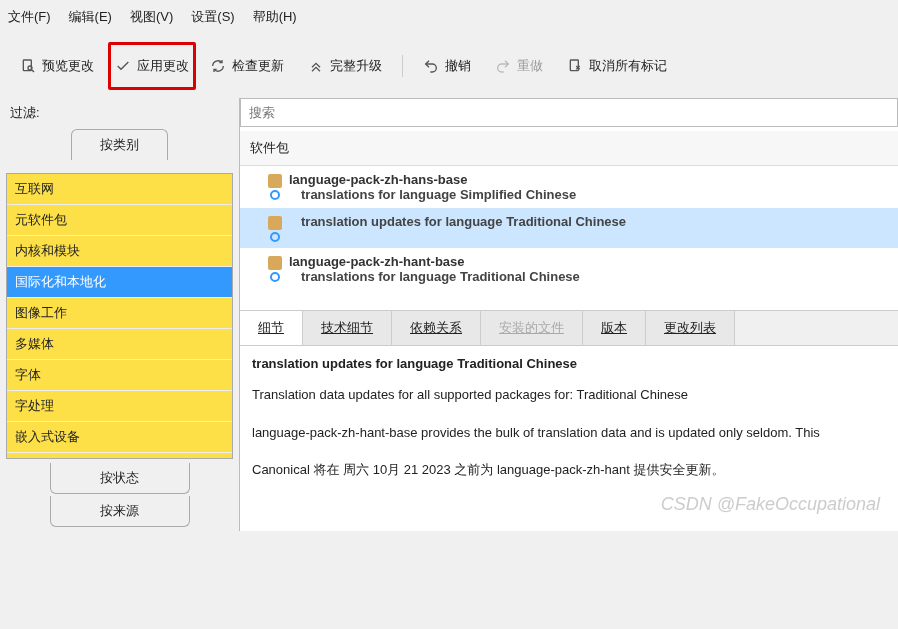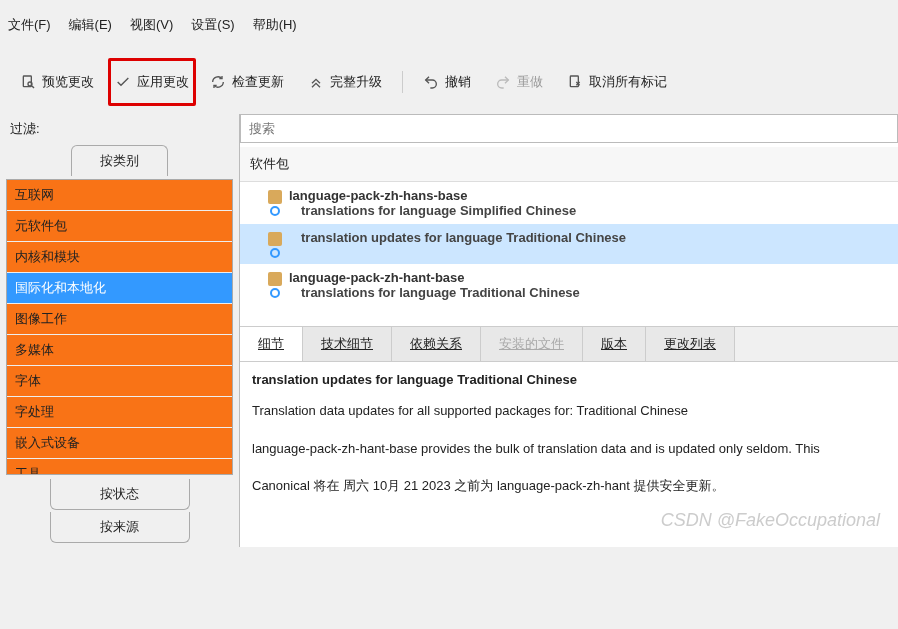--- a/index.html
+++ b/index.html
@@ -1,30 +1,30 @@
 <!DOCTYPE html>
 <html><head>
 <meta charset="utf-8">
 <style>
 * { box-sizing: border-box; margin: 0; padding: 0; }
 body { font-family: "Microsoft YaHei", "PingFang SC", sans-serif; font-size: 13px; background: #f0f0f0; color: #222; width: 898px; height: 629px; overflow: hidden; position: relative; }
-.menubar { display: flex; padding: 16px 8px; gap: 18px; background: #f0f0f0; }
+.menubar { display: flex; padding: 8px 8px; gap: 18px; background: #f0f0f0; }
 .menubar span { cursor: default; }
 .toolbar { display: flex; padding: 8px 10px; gap: 4px; align-items: center; background: #f0f0f0; }
 .tbtn { display: flex; align-items: center; gap: 6px; padding: 6px 10px; cursor: default; border-radius: 2px; }
 .tbtn.disabled { color: #999; }
 .tbtn svg { width: 16px; height: 16px; }
 .tsep { width: 1px; height: 22px; background: #ccc; margin: 0 6px; }
 .highlight-box { border: 3px solid #d00; padding: 12px 4px; }
 .body-area { display: flex; height: 433px; }
 .left-pane { width: 240px; display: flex; flex-direction: column; border-right: 1px solid #bbb; background: #f0f0f0; }
 .filter-label { padding: 6px 10px; }
 .tab-row { display: flex; justify-content: center; }
 .wtab { padding: 6px 28px; border: 1px solid #aaa; border-bottom: none; border-radius: 6px 6px 0 0; background: #f0f0f0; position: relative; top: 1px; }
-.cat-list { flex: 1; background: #f97316; border: 1px solid #aaa; margin: 4px 6px 0 6px; overflow-y: auto; }
+.cat-list { flex: 1; background: #fde047; border: 1px solid #aaa; margin: 14px 6px 0 6px; overflow-y: auto; }
 .cat-item { padding: 6px 8px; border-bottom: 1px solid #eee; cursor: default; }
 .cat-item.selected { background: #3399ff; color: #fff; }
 .bottom-tabs { display: flex; flex-direction: column; align-items: center; padding: 4px 0; gap: 2px; }
 .btab { padding: 6px 28px; border: 1px solid #aaa; border-top: none; border-radius: 0 0 6px 6px; background: #f0f0f0; width: 140px; text-align: center; }
 .right-pane { flex: 1; display: flex; flex-direction: column; background: #fff; position: relative; }
 .search-box { margin: 0 0 4px 0; }
 .search-box input { width: 100%; padding: 6px 8px; border: 1px solid #bbb; font-size: 13px; color: #888; background: #fff; font-family: inherit; }
 .pkg-header { padding: 8px 10px; background: #f7f7f7; border-bottom: 1px solid #ddd; }
 .pkg-list { background: #fff; }
 .pkg-row { display: flex; gap: 5px; padding: 6px 26px; align-items: flex-start; font-weight: bold; }

